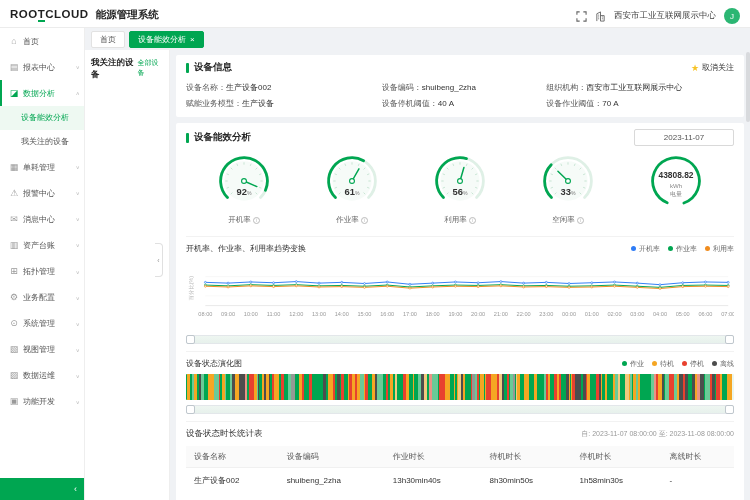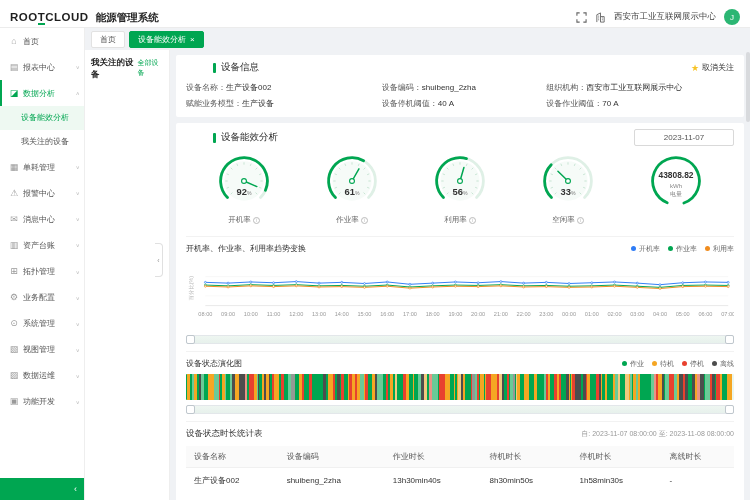--- a/index.html
+++ b/index.html
@@ -1,21 +1,21 @@
 <!DOCTYPE html>
 <html><head>
 <meta charset="utf-8">
 <style>
   * { box-sizing: border-box; margin: 0; padding: 0; }
   html,body { width:750px; height:500px; overflow:hidden;
     font-family:"Liberation Sans","DejaVu Sans",sans-serif; color:#333; background:#f0f2f5; }
 
   
   .app-header { height:28px; background:#fff; border-bottom:1px solid #ececec;
-    display:flex; align-items:flex-end; padding:2px 10px; position:relative; z-index:5; }
+    display:flex; align-items:flex-start; padding:8px 10px; position:relative; z-index:5; }
   .logo { font-size:11.5px; font-weight:bold; letter-spacing:.5px; color:#1f1f1f; display:flex; align-items:baseline; }
   .logo .accent { border-bottom:2px solid #00a651; }
   .app-title { font-size:10.5px; font-weight:bold; color:#262626; margin-left:7px; }
   .header-right { margin-left:auto; display:flex; align-items:center; gap:8px; }
   .hdr-icon { width:11px; height:11px; display:inline-flex; }
   .org-name { font-size:8.5px; color:#444; }
   .avatar { width:16px; height:16px; border-radius:50%; background:#2bb673; color:#fff;
     font-size:8px; display:flex; align-items:center; justify-content:center; }
 
   
@@ -53,21 +53,21 @@
   .tree { margin-top:9px; }
   .tree-group { display:flex; align-items:center; gap:3px; height:20px; font-size:7.5px; color:#333; cursor:pointer; }
   .tree-arrow { font-size:6px; color:#999; }
   .tree-item { height:21px; line-height:21px; padding-left:10px; font-size:7.5px; color:#555;
     cursor:pointer; border-radius:2px; }
   .tree-item.selected { color:#00a651; background:#eef9f2; }
 
   
   .main { flex:1; min-width:0; background:#f0f2f5; padding:5px 6px 0 6px; overflow:hidden; position:relative; }
   .card { background:#fff; border-radius:2px; padding:6px 10px; margin-bottom:6px; position:relative; }
-  .sec-title { display:flex; align-items:center; font-size:9.5px; font-weight:normal; color:#262626;margin-left:27px; }
+  .sec-title { display:flex; align-items:center; font-size:9.5px; font-weight:bold; color:#262626; }
   .sec-title::before { content:""; width:3px; height:10px; background:#00a651; margin-right:5px; border-radius:1px; }
   .unfollow { position:absolute; top:7px; right:10px; display:flex; align-items:center; gap:3px;
     font-size:8px; color:#333; cursor:pointer; }
   .star { color:#f7c325; font-size:9px; }
   .info-grid { display:grid; grid-template-columns:1.2fr 1fr 1.2fr; gap:5px 8px; margin-top:8px; padding-bottom:2px; }
   .info-field { font-size:8px; color:#595959; white-space:nowrap; overflow:hidden; }
   .info-field b { font-weight:normal; color:#333; }
 
   .eff-head { display:flex; align-items:center; }
   .date-input { margin-left:auto; border:1px solid #d9d9d9; border-radius:2px; font-size:8px;

